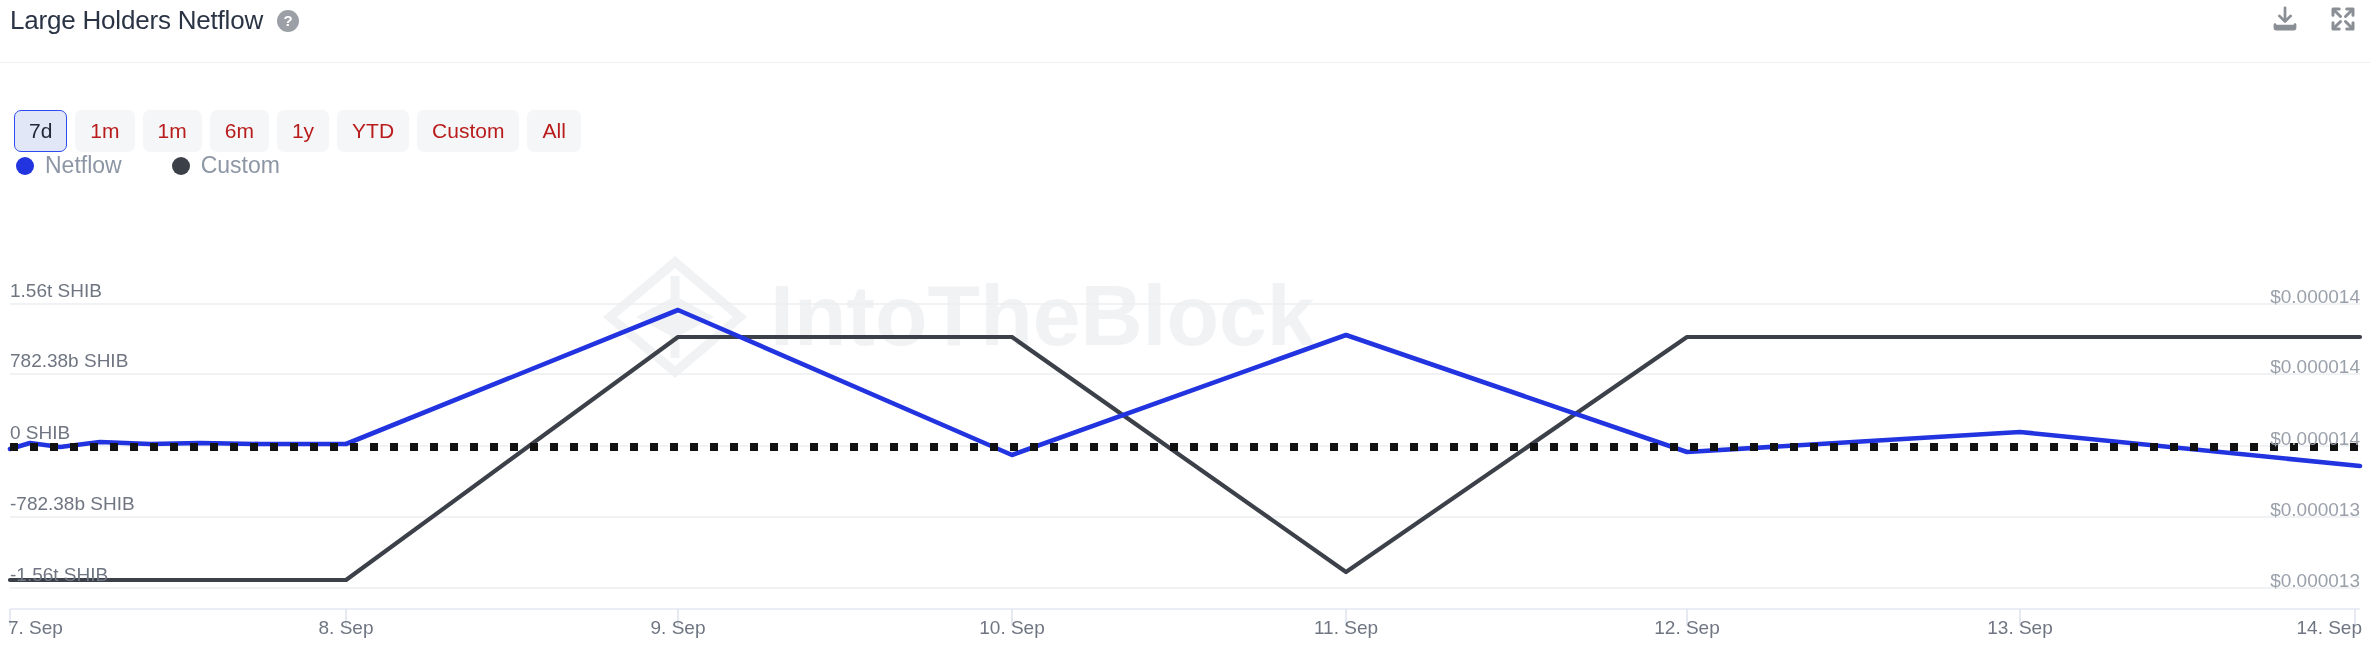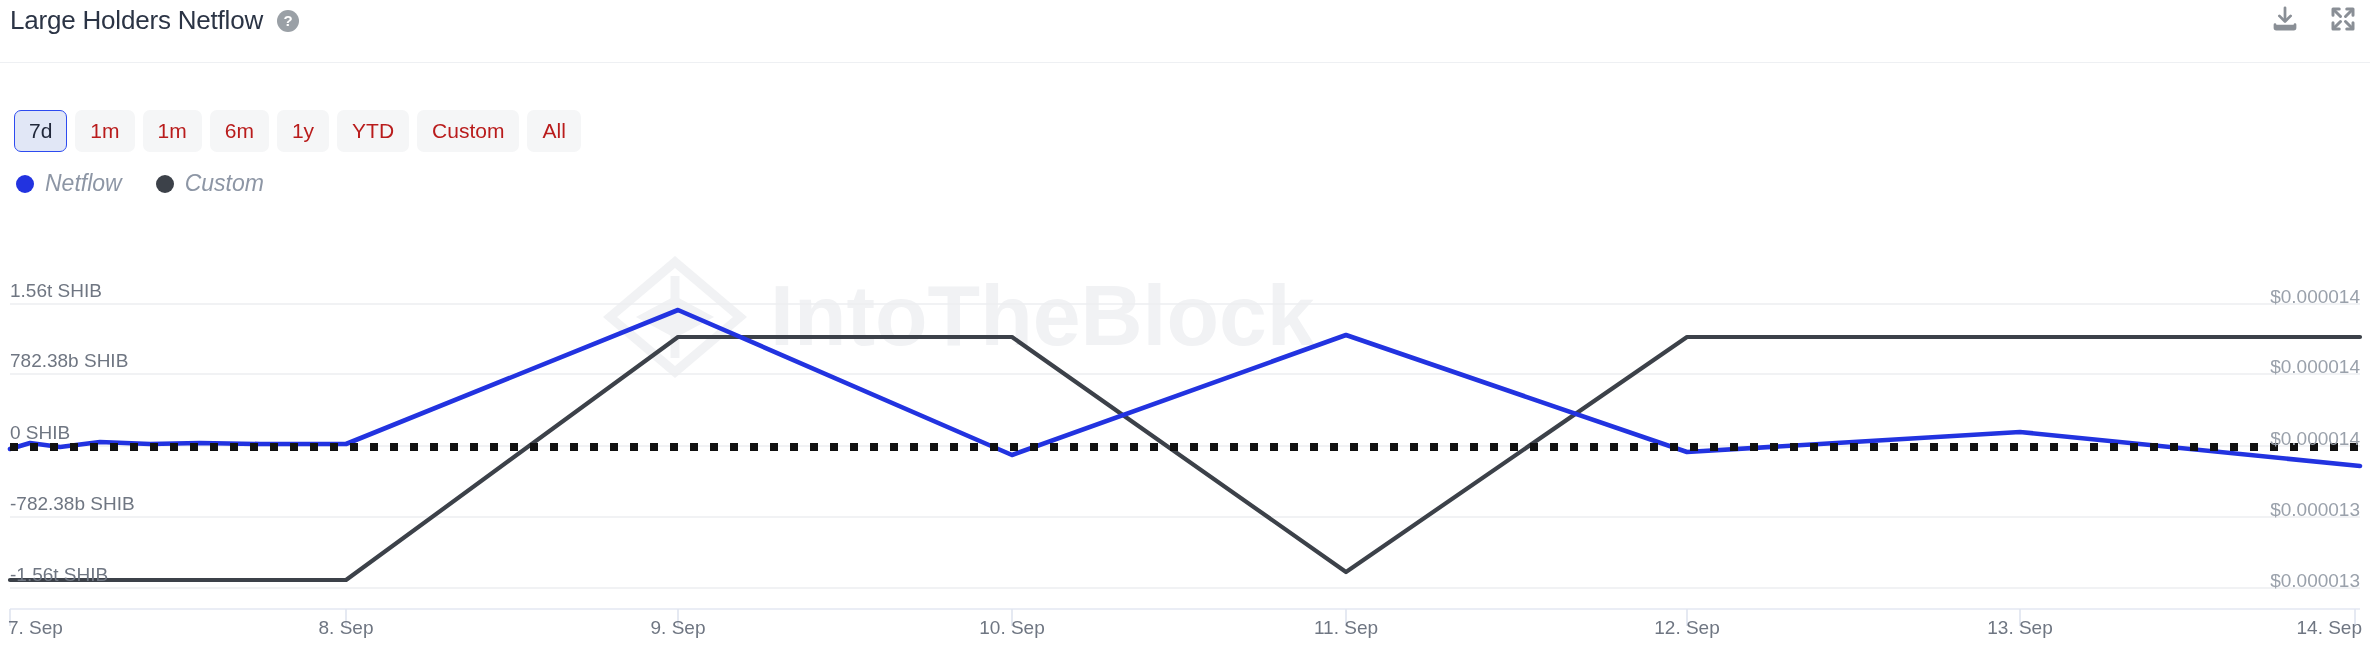--- a/index.html
+++ b/index.html
@@ -46,22 +46,22 @@
     display:flex;align-items:center;justify-content:center;
     background:#f5f6f7;border:1px solid transparent;border-radius:7px;
     font-size:21px;color:#b91c1c;cursor:pointer;box-sizing:border-box;
     white-space:nowrap;
   }
   .range-btn.active{
     background:#e1e7f6;border:1.5px solid #2d4bf0;color:#21283a;
   }
   
   #legend{
-    position:absolute;left:16px;top:170px;
-    display:flex;align-items:center;gap:34px;font-style:italic;
+    position:absolute;left:16px;top:152px;
+    display:flex;align-items:center;gap:50px;
   }
   .legend-item{display:flex;align-items:center;gap:11px;cursor:pointer;}
   .legend-dot{width:18px;height:18px;border-radius:50%;display:block;}
   .legend-label{font-size:23px;color:#8d96a5;}
   
   #plot{
     position:absolute;left:0;top:0;width:2370px;height:648px;
   }
   #plot svg{display:block;}
   text.axlbl{font-family:"Liberation Sans", sans-serif;}

